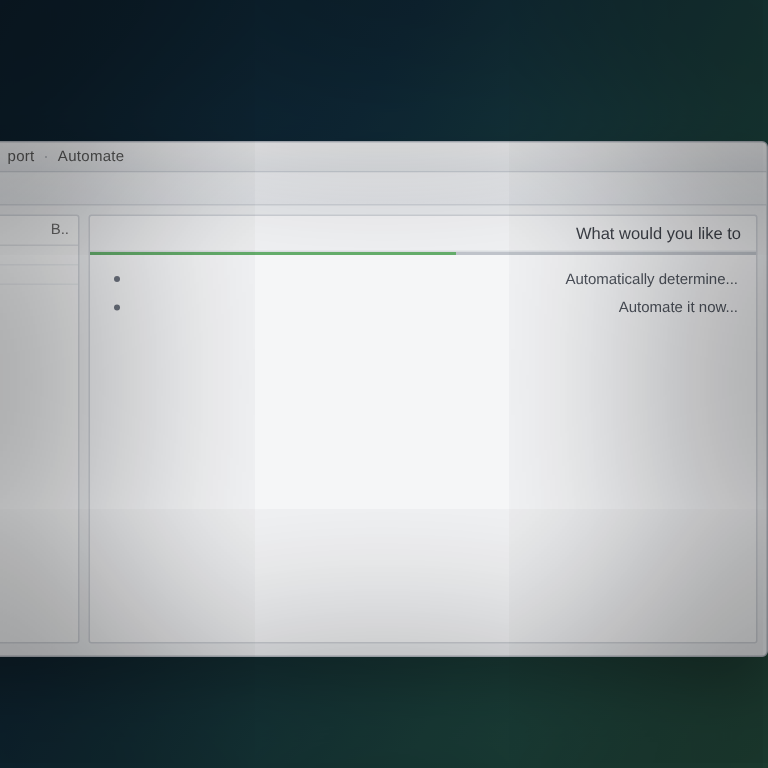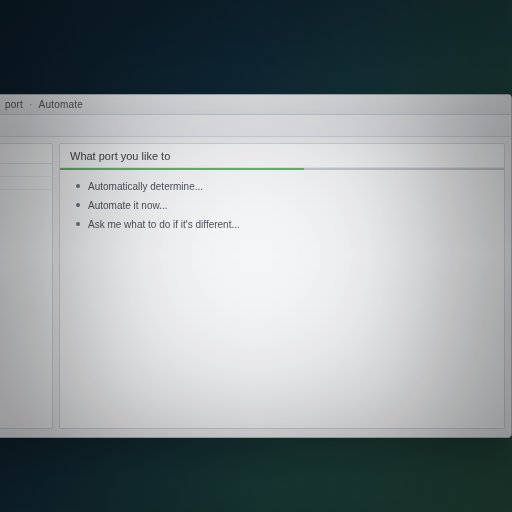--- a/index.html
+++ b/index.html
@@ -1,15 +1,15 @@
 <!DOCTYPE html>
 <html><head>
   <meta charset="utf-8">
   <style>
-    * { box-sizing: border-box; margin: 0; padding: 0; }
+    * { box-sizing: border-box; margin: 0; padding: 0; text-align: right; }
     html, body { width: 512px; height: 512px; overflow: hidden; }
     body {
       font-family: "Segoe UI", Tahoma, sans-serif;
       font-size: 11px;
       color: #333;
       background: linear-gradient(120deg, #0a1d2b 0%, #0e2a3a 35%, #1b4540 70%, #234d3d 100%);
     }
 
     
     .desktop { width: 100%; height: 100%; position: relative; filter: saturate(.9) contrast(.95); }
@@ -123,37 +123,33 @@
             
           </div>
           <div class="side-item">
             <span></span>
           </div>
           <div class="fill"></div>
         </aside>
 
         <section class="main">
           <div>
-            <div class="main-head">What port you like to</div>
+            <div class="main-head">What would you like to</div>
             <div class="head-underline"></div>
           </div>
 
           <div class="option-list">
             <div class="option">
               <span class="bullet"></span>
               <span>Automatically determine...</span>
             </div>
             <div class="option">
               <span class="bullet"></span>
               <span>Automate it now...</span>
             </div>
-            <div class="option">
-              <span class="bullet"></span>
-              <span>Ask me what to do if it's different...</span>
-            </div>
           </div>
         </section>
       </div>
 
     </div>
   </div>
   <div class="vignette"></div>
 </div>
 
 </body></html>

